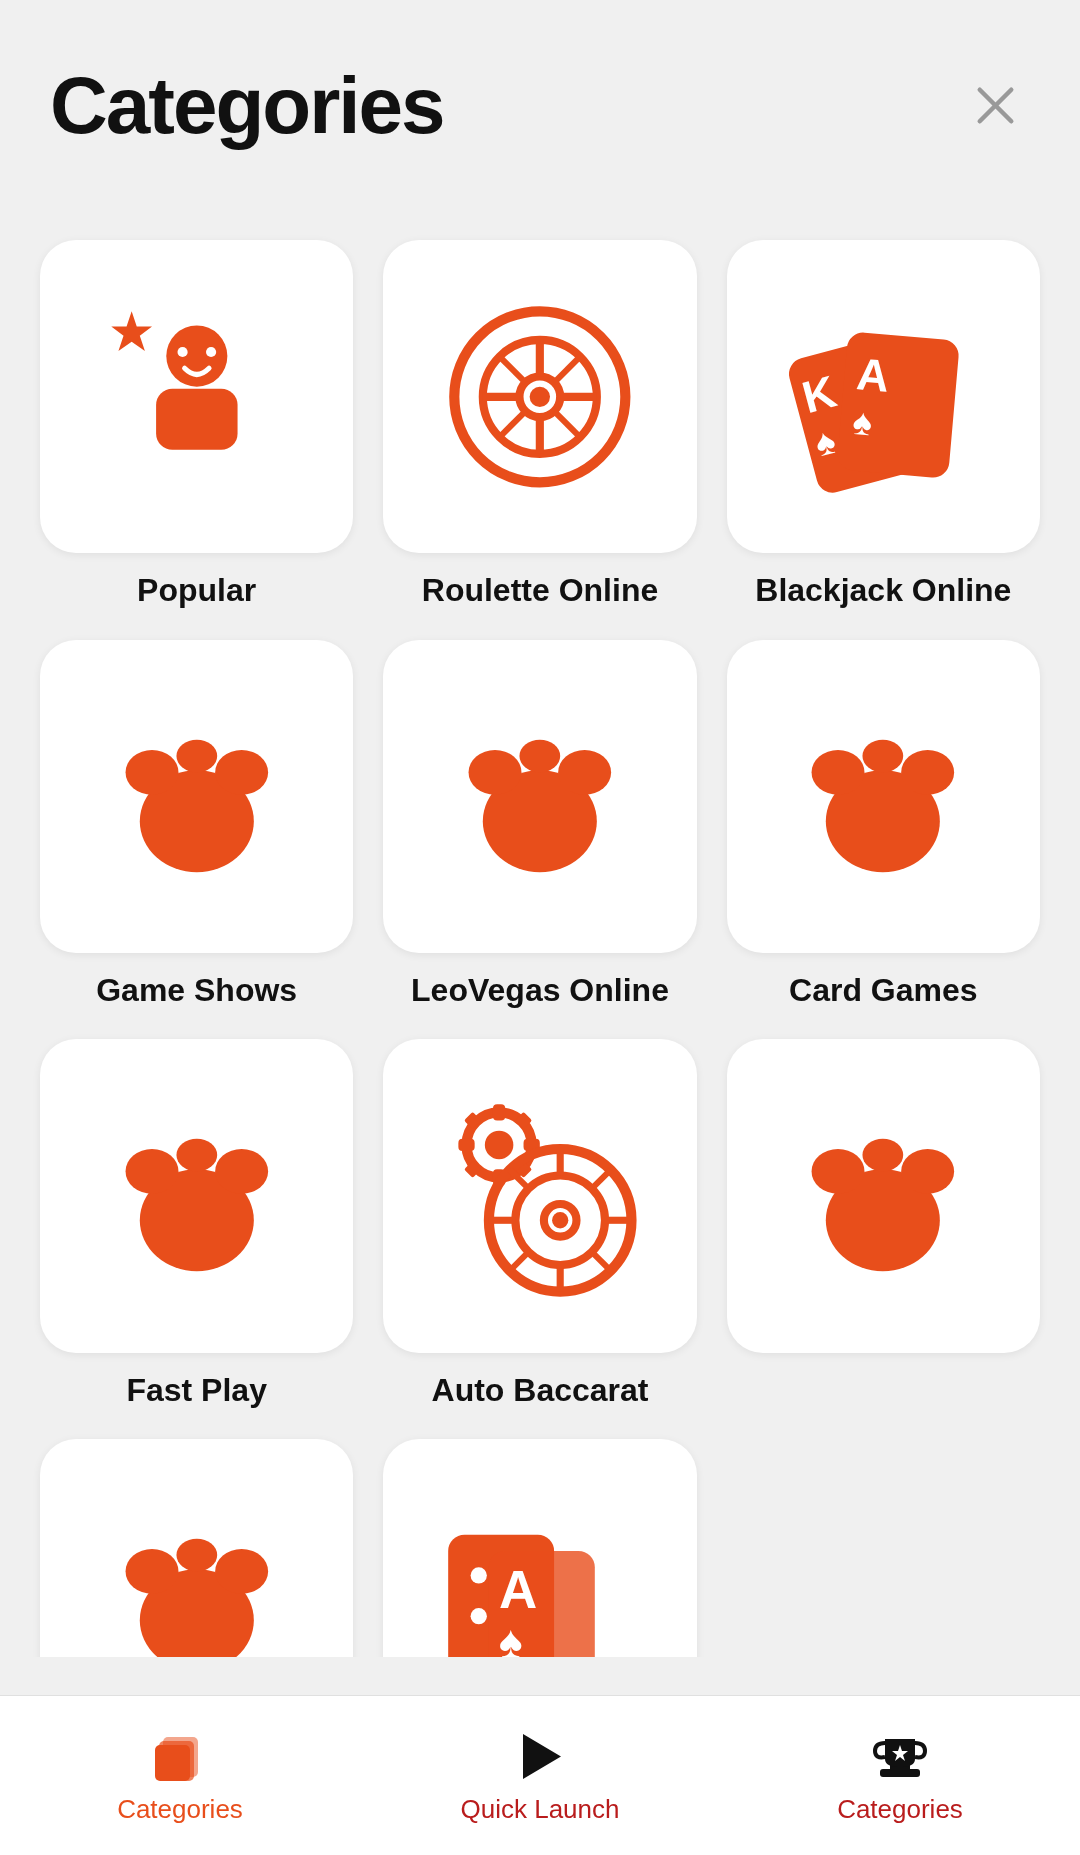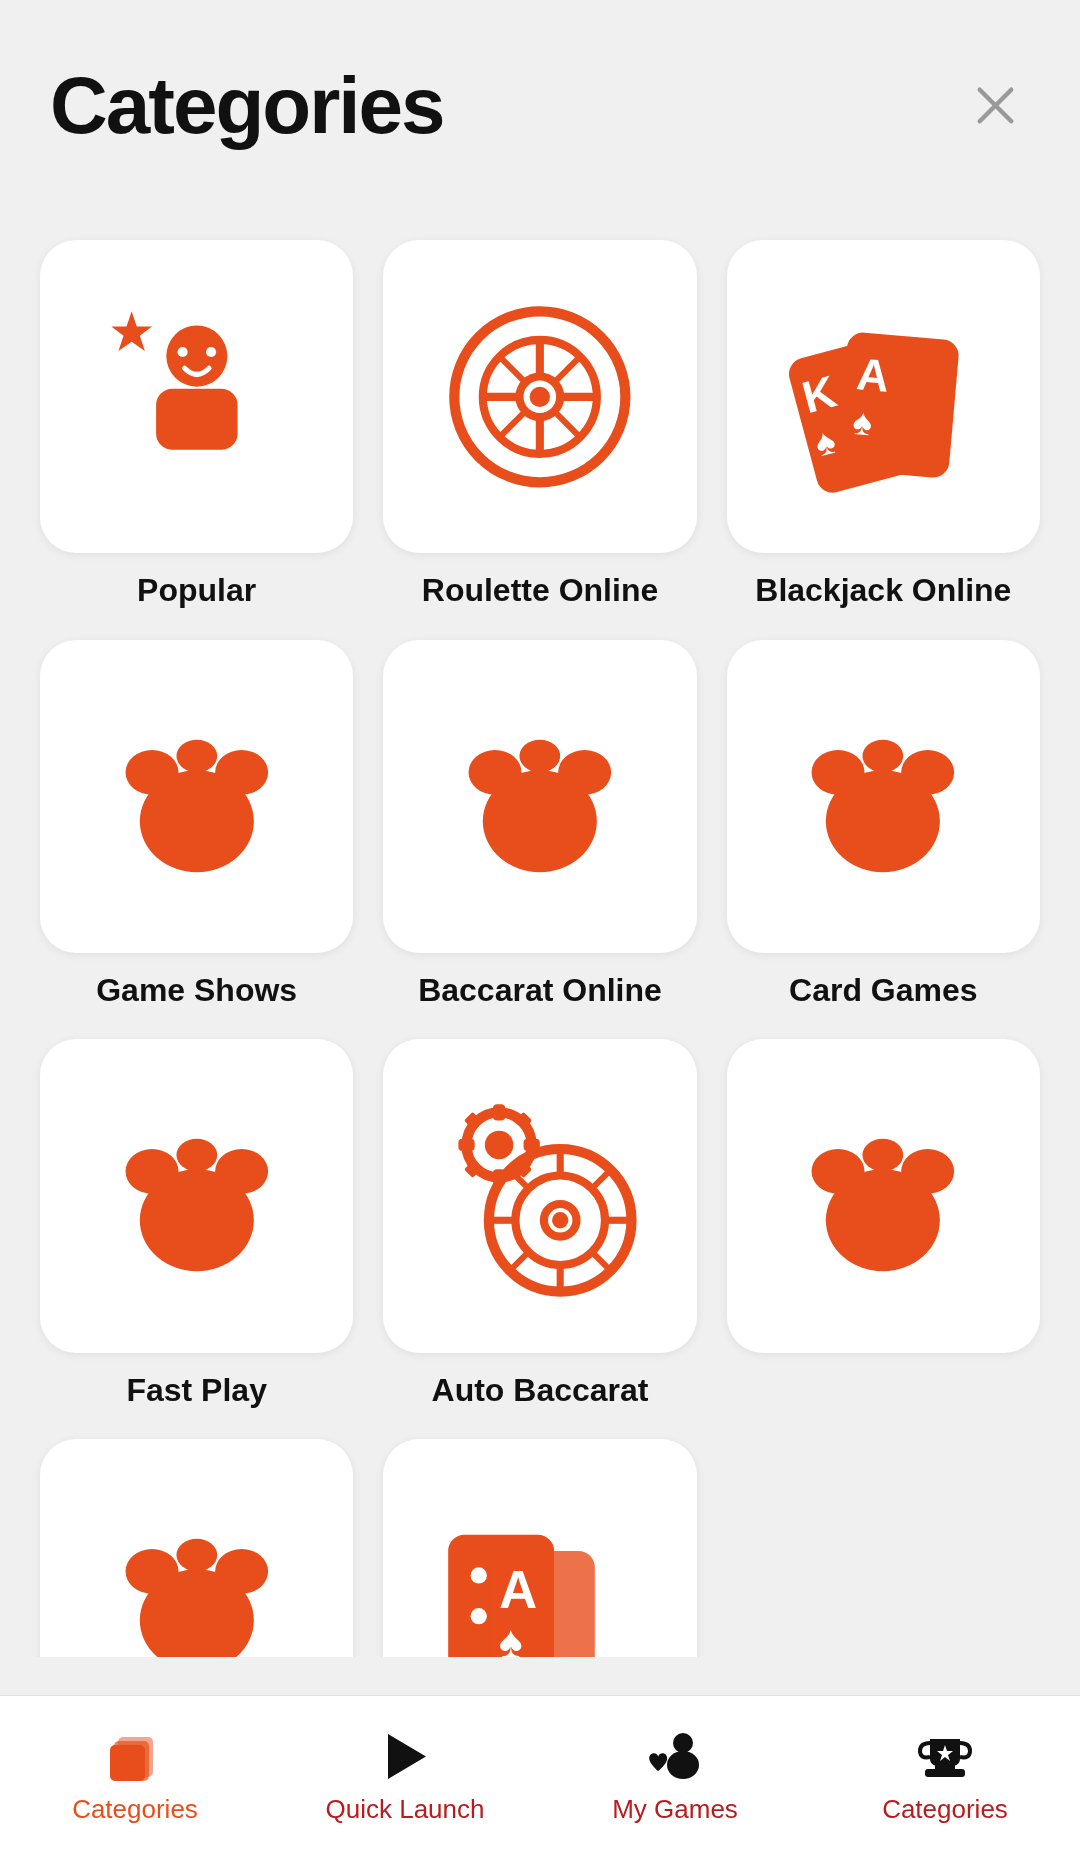--- a/index.html
+++ b/index.html
@@ -249,21 +249,21 @@
       <div class="category-card">
         <div class="category-icon">
           <svg viewBox="0 0 100 100" fill="#e84e1b" xmlns="http://www.w3.org/2000/svg">
             <ellipse cx="50" cy="62" rx="28" ry="25"></ellipse>
             <ellipse cx="28" cy="38" rx="13" ry="11"></ellipse>
             <ellipse cx="72" cy="38" rx="13" ry="11"></ellipse>
             <ellipse cx="50" cy="30" rx="10" ry="8"></ellipse>
           </svg>
         </div>
       </div>
-      <span class="category-label">Baccarat Online</span>
+      <span class="category-label">LeoVegas Online</span>
     </div>
 
     <div class="category-item">
       <div class="category-card">
         <div class="category-icon">
           <svg viewBox="0 0 100 100" fill="#e84e1b" xmlns="http://www.w3.org/2000/svg">
             <ellipse cx="50" cy="62" rx="28" ry="25"></ellipse>
             <ellipse cx="28" cy="38" rx="13" ry="11"></ellipse>
             <ellipse cx="72" cy="38" rx="13" ry="11"></ellipse>
             <ellipse cx="50" cy="30" rx="10" ry="8"></ellipse>
@@ -389,37 +389,25 @@
 
     <div class="nav-item">
       <div class="nav-icon">
         <svg width="50" height="55" viewBox="0 0 50 55" fill="none" xmlns="http://www.w3.org/2000/svg">
           <polygon points="8,5 8,50 46,27.5" fill="#111"></polygon>
         </svg>
       </div>
       <span class="nav-label">Quick Launch</span>
     </div>
 
+
     <div class="nav-item">
       <div class="nav-icon">
         <svg width="60" height="55" viewBox="0 0 60 55" fill="none" xmlns="http://www.w3.org/2000/svg">
 
-          <circle cx="38" cy="14" r="10" fill="#111"></circle>
-          <ellipse cx="38" cy="36" rx="16" ry="14" fill="#111"></ellipse>
-
-          <path d="M18 26 C18 20 10 18 8 24 C6 18 -2 20 -2 26 C-2 32 8 40 8 40 C8 40 18 32 18 26Z" fill="#111" transform="translate(6, 6) scale(0.9)"></path>
-        </svg>
-      </div>
-      <span class="nav-label">My Games</span>
-    </div>
-
-    <div class="nav-item">
-      <div class="nav-icon">
-        <svg width="60" height="55" viewBox="0 0 60 55" fill="none" xmlns="http://www.w3.org/2000/svg">
-
           <rect x="10" y="40" width="40" height="8" rx="3" fill="#111"></rect>
           <rect x="20" y="32" width="20" height="10" rx="2" fill="#111"></rect>
 
           <path d="M15 10 L15 30 Q15 38 30 38 Q45 38 45 30 L45 10 Z" fill="#111"></path>
 
           <path d="M15 14 Q5 14 5 22 Q5 30 15 28" stroke="#111" stroke-width="4" fill="none"></path>
           <path d="M45 14 Q55 14 55 22 Q55 30 45 28" stroke="#111" stroke-width="4" fill="none"></path>
 
           <polygon points="30,16 32,22 38,22 33,26 35,32 30,28 25,32 27,26 22,22 28,22" fill="white"></polygon>
         </svg>

